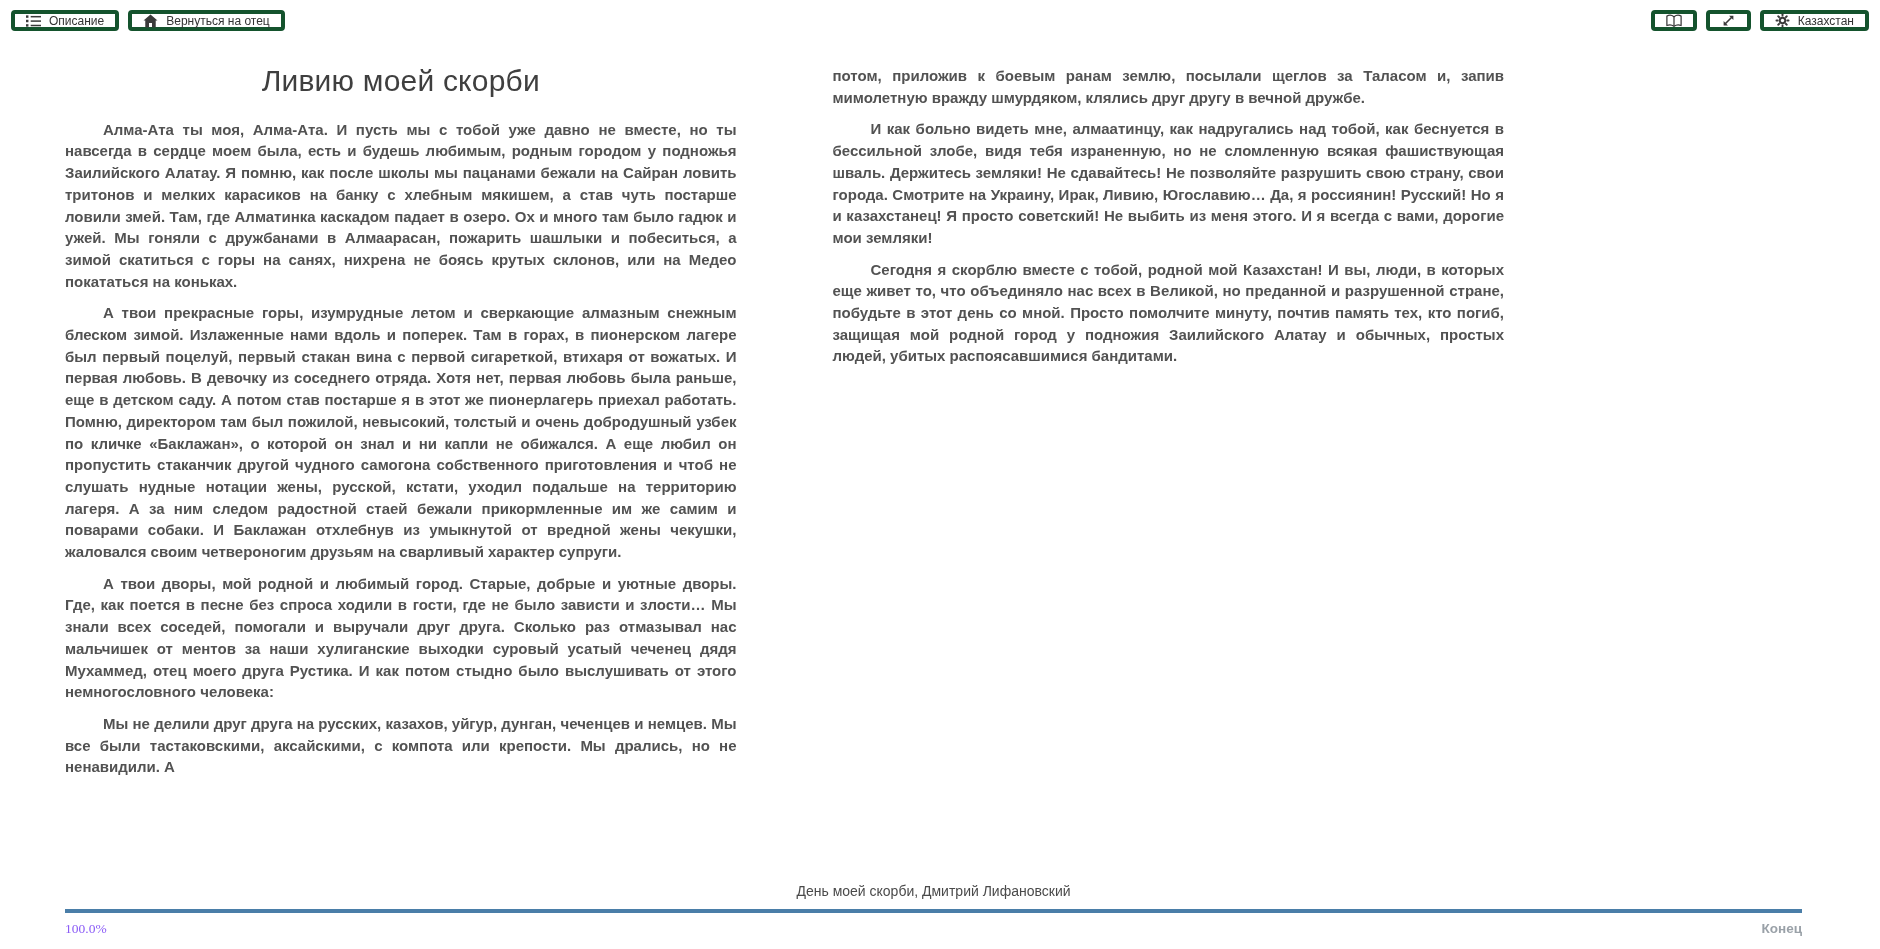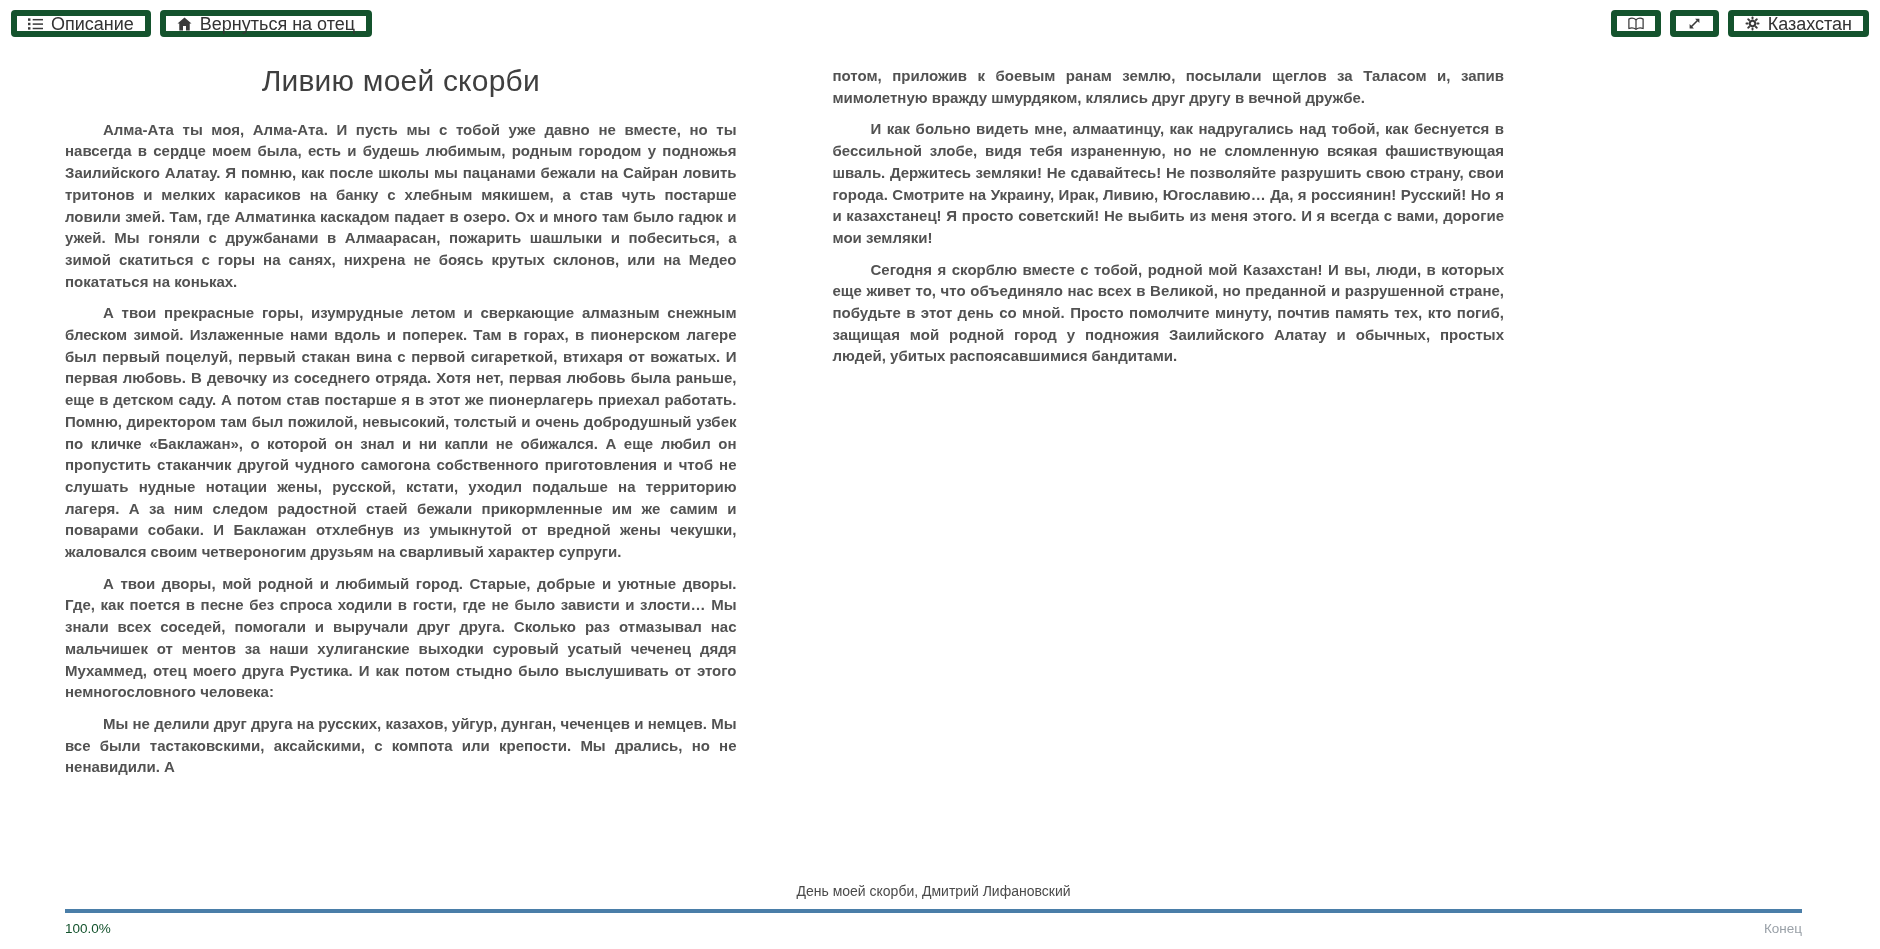--- a/index.html
+++ b/index.html
@@ -11,23 +11,23 @@
   }
 
   
   .topbar {
     position:absolute; top:10px; left:11px; right:11px;
     display:flex; justify-content:space-between; align-items:flex-start;
   }
   .btn-group { display:flex; gap:9px; }
   .btn {
     display:inline-flex; align-items:center; gap:8px;
-    background:#fff; border:6px solid #14532d; border-radius:4px;
-    height:27px; padding:0 11px; box-sizing:border-box;
-    font-family:inherit; font-size:18px; color:#333; cursor:pointer;
+    background:#fff; border:4px solid #14532d; border-radius:4px;
+    height:21px; padding:0 11px; box-sizing:border-box;
+    font-family:inherit; font-size:12px; color:#333; cursor:pointer;
     line-height:1;
   }
   .btn svg { display:block; flex:0 0 auto; }
 
   
   .spread {
     position:absolute; top:56px; left:65px; width:1439px;
     display:flex; gap:96px;
   }
   .col {
@@ -48,22 +48,22 @@
   .book-caption {
     text-align:center; font-size:14px; color:#4a4a4a;
     margin-bottom:10px; line-height:16px;
   }
   .progress-track { height:4px; background:transparent; width:100%; cursor:pointer; }
   .progress-fill { height:100%; width:0; background:#4a7ea8; }
   .status-row {
     display:flex; justify-content:space-between;
     margin-top:8px; font-size:13.5px; line-height:16px;
   }
-  .progress-percent { color:#14532d; }
-  .position-label { color:#9aa1a8; }
+  .progress-percent { color:#8b5cf6;font-family:Liberation Serif, serif; }
+  .position-label { color:#9aa1a8;font-weight:bold; }
 </style>
 </head>
 <body>
 
 <div class="topbar">
   <div class="btn-group">
     <button class="btn">
       <span>
         <svg width="15" height="14" viewBox="0 0 16 14" fill="#3a3a3a">
           <rect x="0" y="1" width="2.6" height="2.6"></rect>

